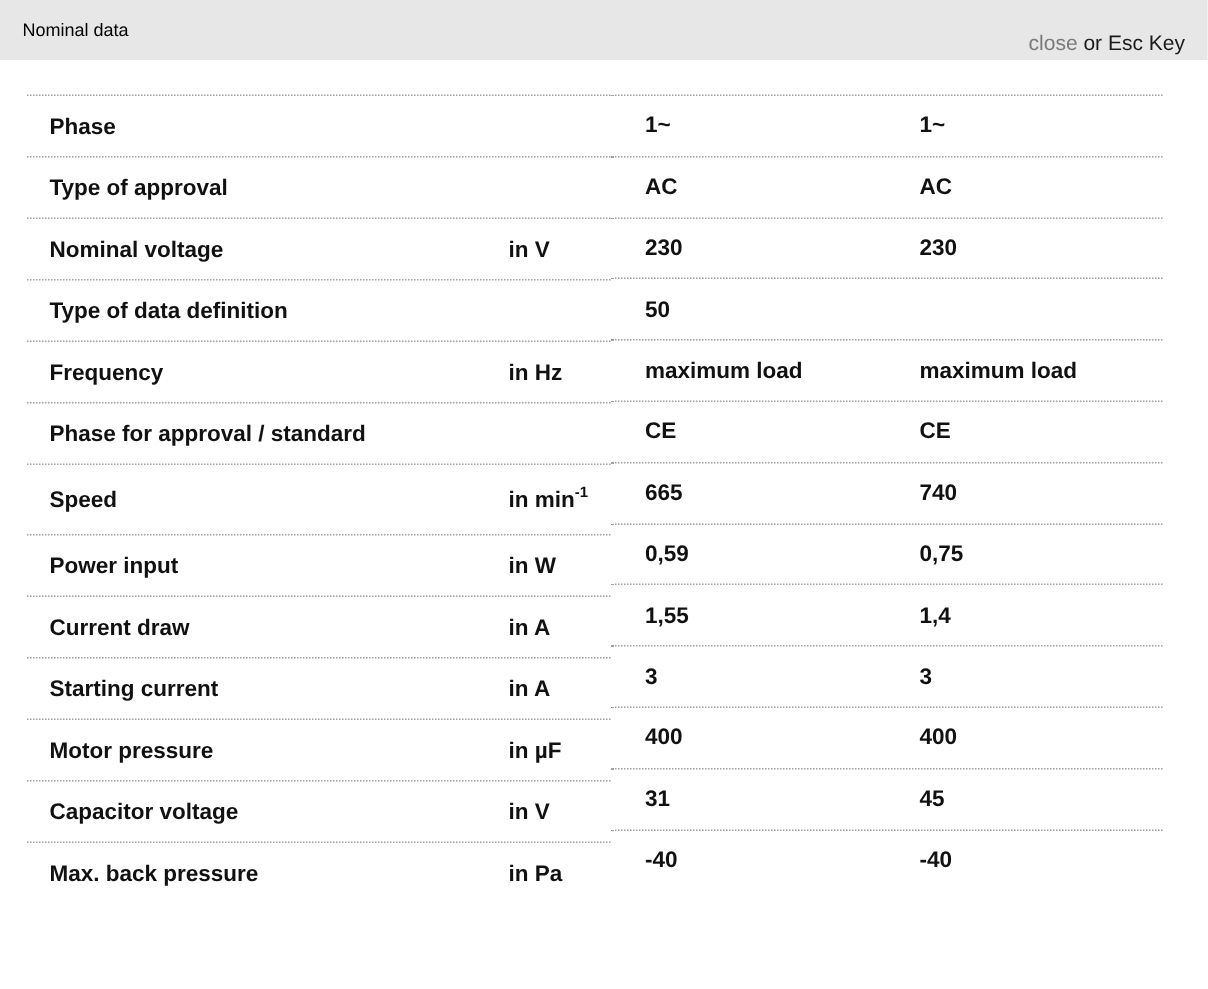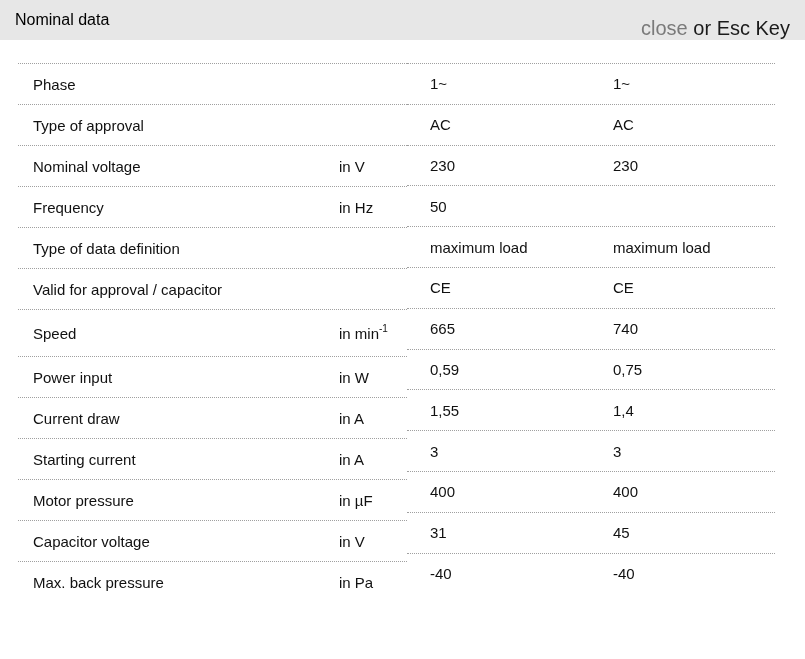--- a/index.html
+++ b/index.html
@@ -16,24 +16,24 @@
     color:var(--text);
     overflow:hidden;
     position:relative;
   }
   .header{
     position:absolute;left:0;top:0;width:805px;height:40px;
     background:var(--header-bg);
     display:flex;align-items:center;justify-content:space-between;
     padding:0 15px;
   }
-  .header-title{font-size:16px;color:#000;}
-  .header-right{font-size:20px;color:#1a1a1a;white-space:pre;margin-top:16px;}
+  .header-title{font-size:12px;color:#000;}
+  .header-right{font-size:14px;color:#1a1a1a;white-space:pre;margin-top:16px;}
   .close-link{color:var(--muted);cursor:pointer;}
-  .tables{position:absolute;left:0;top:0;width:805px;height:659px;}
+  .tables{position:absolute;left:0;top:0;width:805px;height:659px;font-weight:bold;}
   .labels-table{
     position:absolute;left:18px;top:63px;width:389px;
   }
   .values-table{
     position:absolute;left:407px;top:63px;width:368px;
   }
   .lrow{
     position:relative;height:41px;border-top:1px dotted var(--dots);
     display:flex;align-items:center;font-size:15px;
   }
@@ -64,29 +64,29 @@
       </div>
       <div class="lrow">
         <span class="label">Type of approval</span>
         <span class="unit"></span>
       </div>
       <div class="lrow">
         <span class="label">Nominal voltage</span>
         <span class="unit">in V</span>
       </div>
       <div class="lrow">
+        <span class="label">Type of data definition</span>
+        <span class="unit"></span>
+      </div>
+      <div class="lrow">
         <span class="label">Frequency</span>
         <span class="unit">in Hz</span>
       </div>
       <div class="lrow">
-        <span class="label">Type of data definition</span>
-        <span class="unit"></span>
-      </div>
-      <div class="lrow">
-        <span class="label">Valid for approval / capacitor</span>
+        <span class="label">Phase for approval / standard</span>
         <span class="unit"></span>
       </div>
       <div class="lrow tall">
         <span class="label">Speed</span>
         <span class="unit">in min<sup>-1</sup></span>
       </div>
       <div class="lrow">
         <span class="label">Power input</span>
         <span class="unit">in W</span>
       </div>

